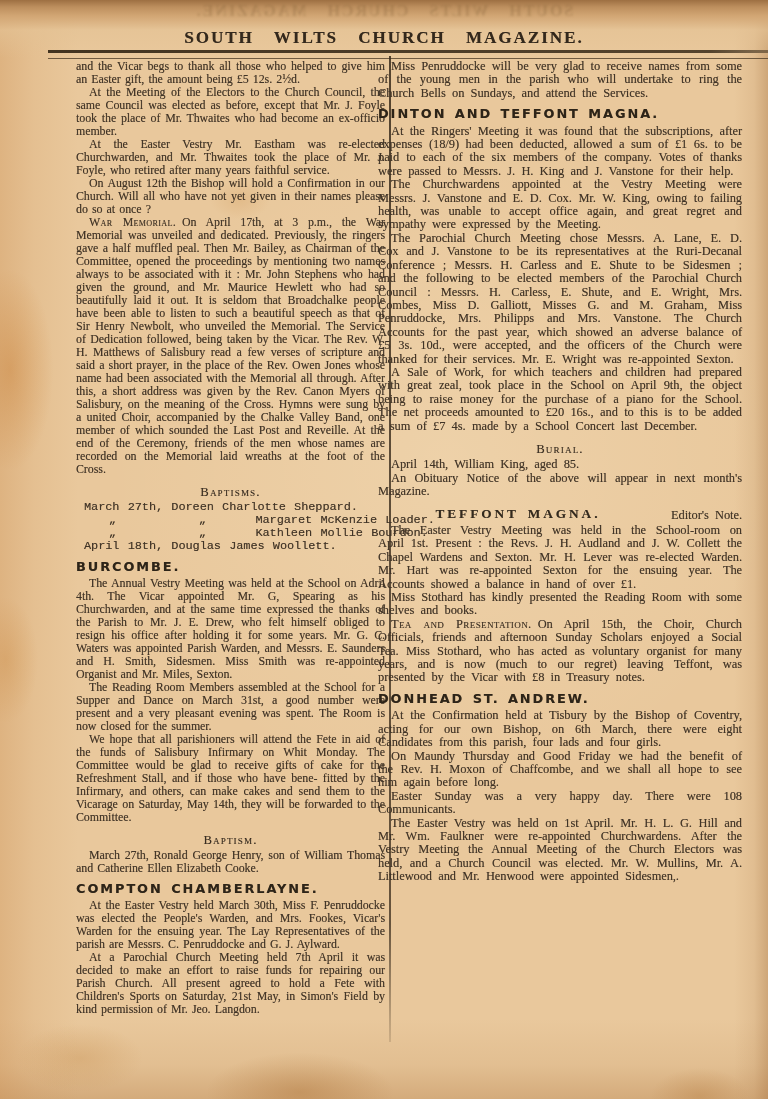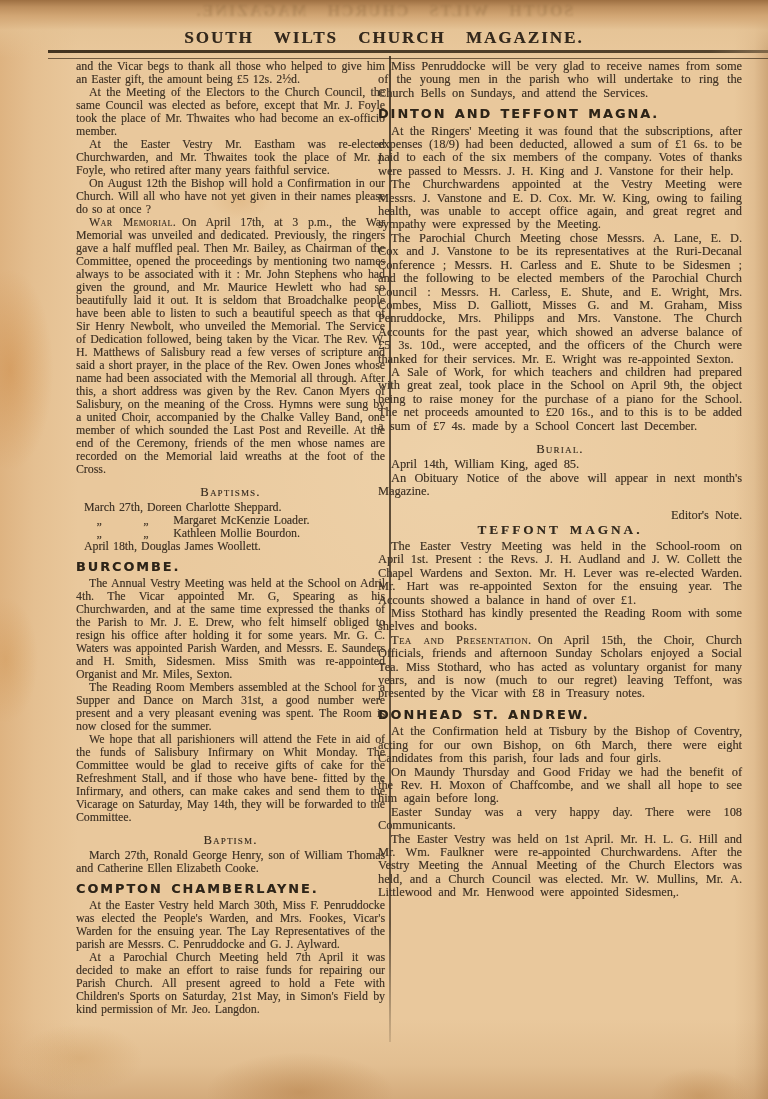--- a/index.html
+++ b/index.html
@@ -53,25 +53,25 @@
   .column p { margin: 0; text-align: justify; text-indent: 13px; }
   .column p.noind { text-indent: 0; }
   .lead { font-variant: small-caps; letter-spacing: 0.4px; }
   .note-right { float: right; margin-top: 24px; }
 
   .h-sans { font-family: "DejaVu Sans", sans-serif; font-weight: bold;
     font-size: 12.8px; letter-spacing: 2px; text-align: left;
     margin: 7px 0 4px; color: #2d2418; word-spacing: 2px; }
   .h-serif { font-family: "Liberation Serif", serif; font-weight: bold;
     font-size: 13.2px; letter-spacing: 3px; text-align: center;
-    margin: 24px 0 4px; color: #332a1e; word-spacing: 3px; }
+    margin: 8px 0 4px; color: #332a1e; word-spacing: 3px; }
   .h-sub { text-align: center; font-variant: small-caps; font-size: 12.6px;
     letter-spacing: 1.2px; margin: 10px 0 2px; color: #392e22; }
 
-  .lines { padding-left: 8px; }
+  .lines { padding-left: 8px; font-family: Liberation Mono, monospace; }
   .lines div { white-space: pre; text-align: left; }
 </style>
 </head>
 <body style="background-color: rgb(233, 200, 156);">
 
 <div class="ghost-title">SOUTH WILTS CHURCH MAGAZINE.</div>
 <div class="masthead">SOUTH WILTS CHURCH MAGAZINE.</div>
 <div class="rule-thick"></div>
 <div class="rule-thin"></div>
 <div class="col-divider"></div>

